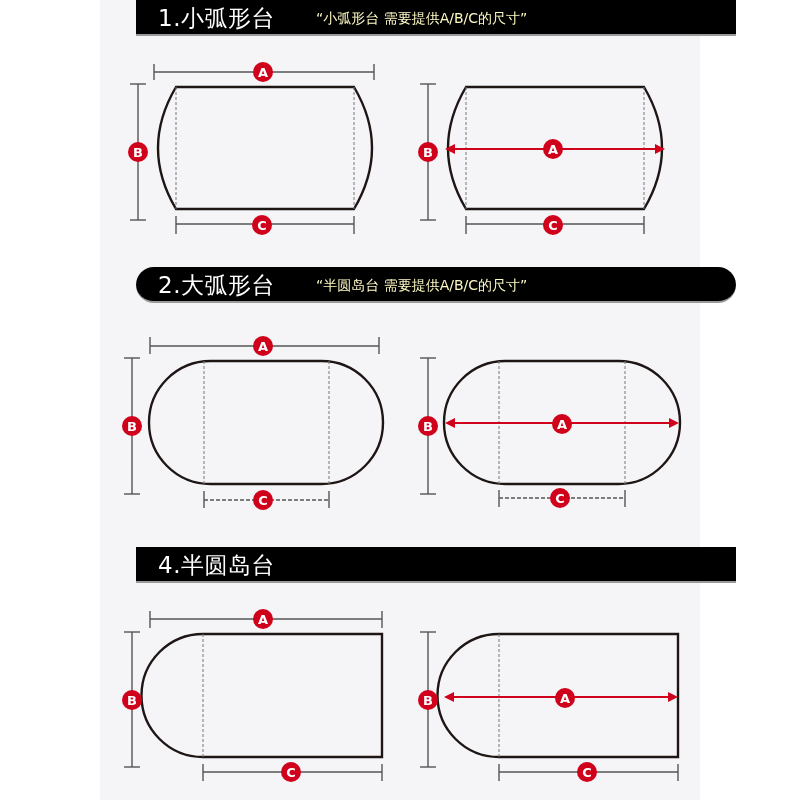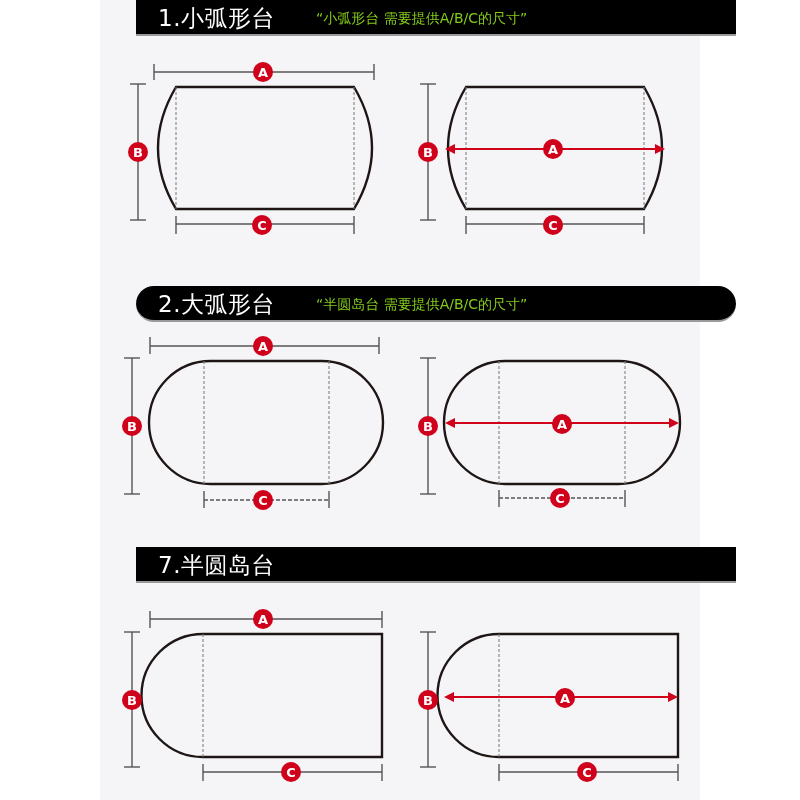--- a/index.html
+++ b/index.html
@@ -1,20 +1,20 @@
 <!DOCTYPE html>
 <html><head>
 <meta charset="utf-8">
 <style>
   html, body { margin: 0; padding: 0; }
   body { width: 800px; height: 800px; background: #ffffff; position: relative; overflow: hidden; font-family: "DejaVu Sans", sans-serif; }
   .panel { position: absolute; left: 100px; top: 0; width: 600px; height: 800px; background: #f5f5f8; }
   .bar { position: absolute; left: 100px; width: 600px; height: 36px; background: #000000; border-bottom: 2px solid #9a9a9a; box-sizing: border-box; margin-left: 36px; }
   .bar .title { position: absolute; left: 22px; top: 3px; color: #ffffff; font-size: 23px; line-height: 30px; font-family: "DejaVu Sans", sans-serif; letter-spacing: 0.5px; }
-  .bar .note { position: absolute; left: 180px; top: 9px; color: #84cc16; font-size: 14px; line-height: 18px; font-family: "DejaVu Sans", sans-serif; }
+  .bar .note { position: absolute; left: 180px; top: 9px; color: #fef9c3; font-size: 14px; line-height: 18px; font-family: "DejaVu Sans", sans-serif; }
   svg.diagram { position: absolute; overflow: visible; }
 </style>
 </head>
 <body>
 
 <div class="panel"></div>
 
 <div class="bar" style="top:0;">
   <span class="title">1.小弧形台</span>
   <span class="note">“小弧形台 需要提供A/B/C的尺寸”</span>
@@ -83,21 +83,21 @@
   <g>
     <circle cx="428" cy="152" r="10" fill="#d0021b"></circle>
     <text x="428" y="157" text-anchor="middle" font-family="DejaVu Sans, sans-serif" font-weight="bold" font-size="13" fill="#fff">B</text>
   </g>
   <g>
     <circle cx="553" cy="225" r="10" fill="#d0021b"></circle>
     <text x="553" y="230" text-anchor="middle" font-family="DejaVu Sans, sans-serif" font-weight="bold" font-size="13" fill="#fff">C</text>
   </g>
 </svg>
 
-<div class="bar" style="top:286px;border-radius:18px;">
+<div class="bar" style="top:267px;border-radius:18px;">
   <span class="title">2.大弧形台</span>
   <span class="note">“半圆岛台 需要提供A/B/C的尺寸”</span>
 </div>
 
 <svg class="diagram" style="left:0;top:0;" width="800" height="800">
   <g stroke="#555" stroke-width="1.4">
     <line x1="150" y1="346" x2="379" y2="346"></line>
     <line x1="150" y1="337" x2="150" y2="354"></line>
     <line x1="379" y1="337" x2="379" y2="354"></line>
   </g>
@@ -159,21 +159,21 @@
     <circle cx="428" cy="426" r="10" fill="#d0021b"></circle>
     <text x="428" y="431" text-anchor="middle" font-family="DejaVu Sans, sans-serif" font-weight="bold" font-size="13" fill="#fff">B</text>
   </g>
   <g>
     <circle cx="560" cy="498" r="10" fill="#d0021b"></circle>
     <text x="560" y="503" text-anchor="middle" font-family="DejaVu Sans, sans-serif" font-weight="bold" font-size="13" fill="#fff">C</text>
   </g>
 </svg>
 
 <div class="bar" style="top:547px;">
-  <span class="title">7.半圆岛台</span>
+  <span class="title">4.半圆岛台</span>
 </div>
 
 <svg class="diagram" style="left:0;top:0;" width="800" height="800">
   <g stroke="#555" stroke-width="1.4">
     <line x1="150" y1="619" x2="382" y2="619"></line>
     <line x1="150" y1="611" x2="150" y2="628"></line>
     <line x1="382" y1="611" x2="382" y2="628"></line>
   </g>
   <g stroke="#555" stroke-width="1.4">
     <line x1="132" y1="632" x2="132" y2="767"></line>

